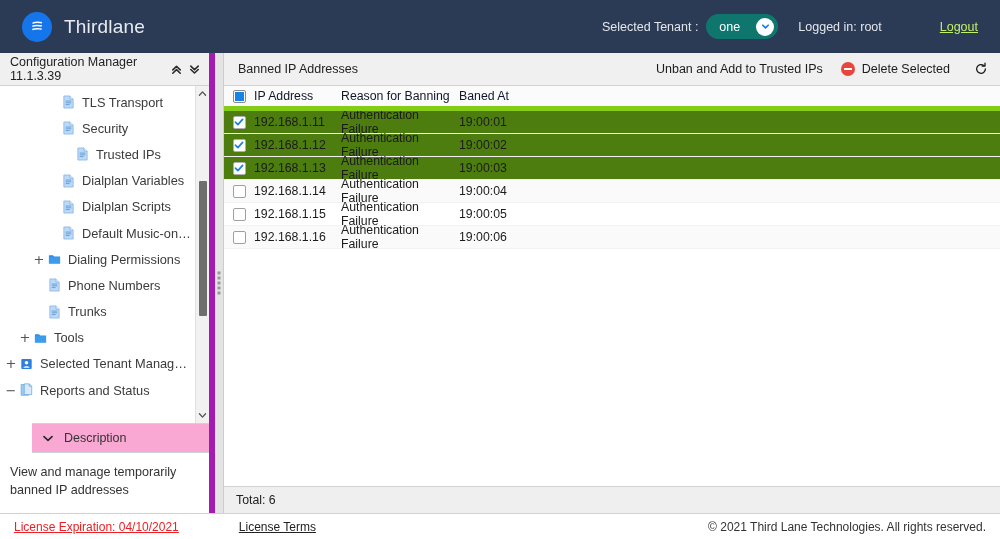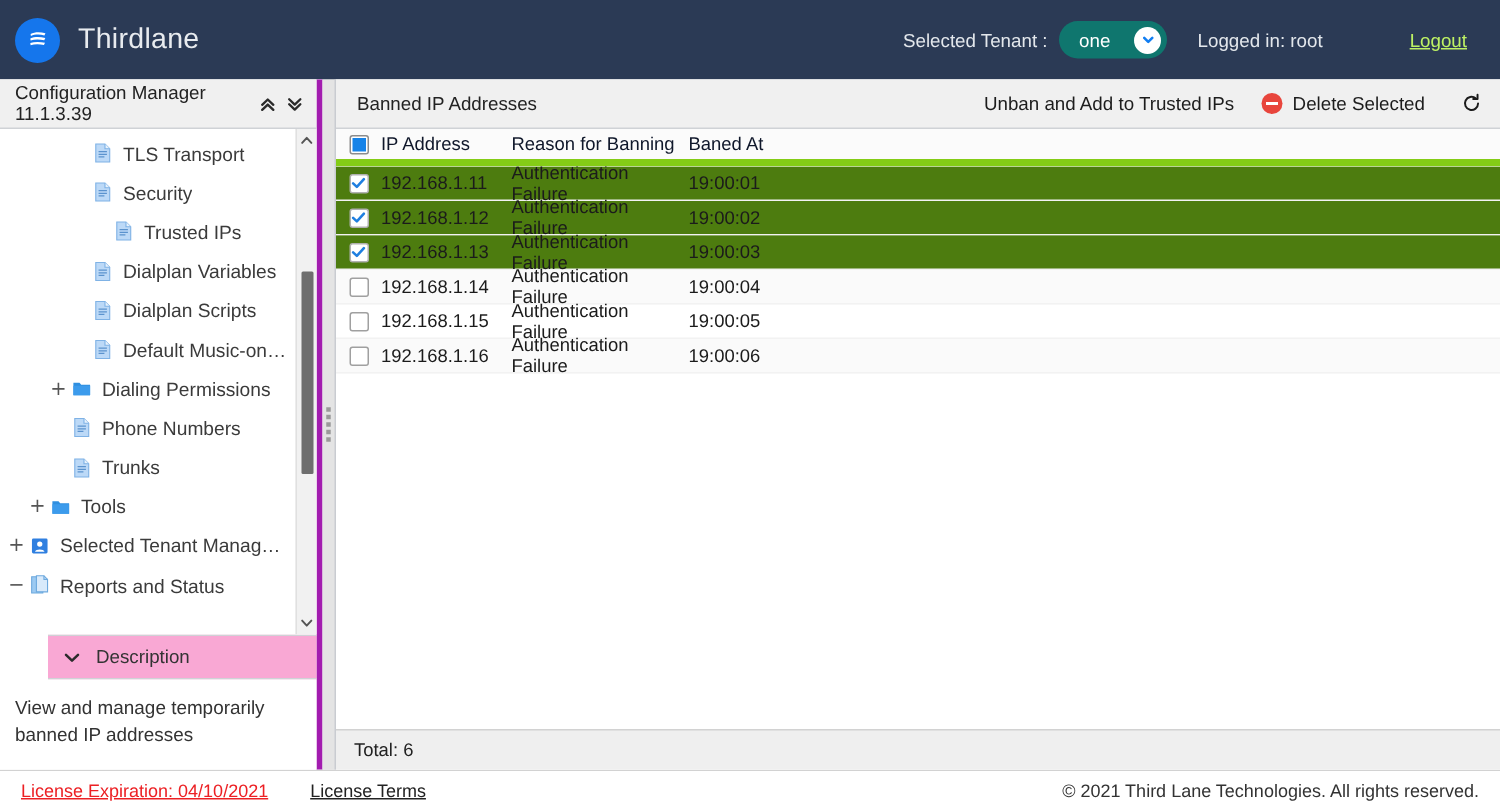--- a/index.html
+++ b/index.html
@@ -18,21 +18,21 @@
     display: flex; flex-direction: column;
   }
 
   
   .topbar {
     height: 53px; flex: 0 0 53px;
     background: #2b3a55;
     display: flex; align-items: center;
     position: relative;
   }
-  .brand { display: flex; align-items: center; padding-left: 10px; }
+  .brand { display: flex; align-items: center; padding-left: 22px; }
   .logo-circle {
     width: 30px; height: 30px; border-radius: 50%;
     background: #1576ec;
     display: flex; align-items: center; justify-content: center;
     flex: 0 0 30px;
   }
   .brand-name {
     color: #e8ebef; font-size: 19px; letter-spacing: .2px;
     margin-left: 12px; font-weight: 400;
   }
@@ -60,21 +60,21 @@
   }
 
   
   .body-wrap { flex: 1 1 auto; display: flex; min-height: 0; position: relative; }
 
   
   .sidebar {
     width: 215px; flex: 0 0 215px;
     display: flex; flex-direction: column;
     background: #ffffff;
-    border-right: 4px solid #a21caf;
+    border-right: 6px solid #a21caf;
     min-height: 0;
   }
   .sb-header {
     height: 33px; flex: 0 0 33px;
     background: #f0f0f0;
     border-bottom: 1px solid #cfd2d6;
     display: flex; align-items: center;
     padding: 0 6px 0 10px;
   }
   .sb-header-title { font-size: 12.5px; color: #222; flex: 1 1 auto; }
@@ -214,20 +214,21 @@
     font-size: 12.3px; color: #222;
   }
 
   
   .page-footer {
     height: 26px; flex: 0 0 26px;
     border-top: 1px solid #d2d2d2;
     background: #fff;
     display: flex; align-items: center;
     padding: 0 14px 0 14px;
+    gap: 32px;
   }
   .lic-exp {
     color: #ec2024; font-size: 12px; text-decoration: underline;
     cursor: pointer;
   }
   .lic-terms {
     color: #222; font-size: 12px; text-decoration: underline;
     margin-left: 28px; cursor: pointer;
   }
   .copyright { margin-left: auto; font-size: 12px; color: #333; }

